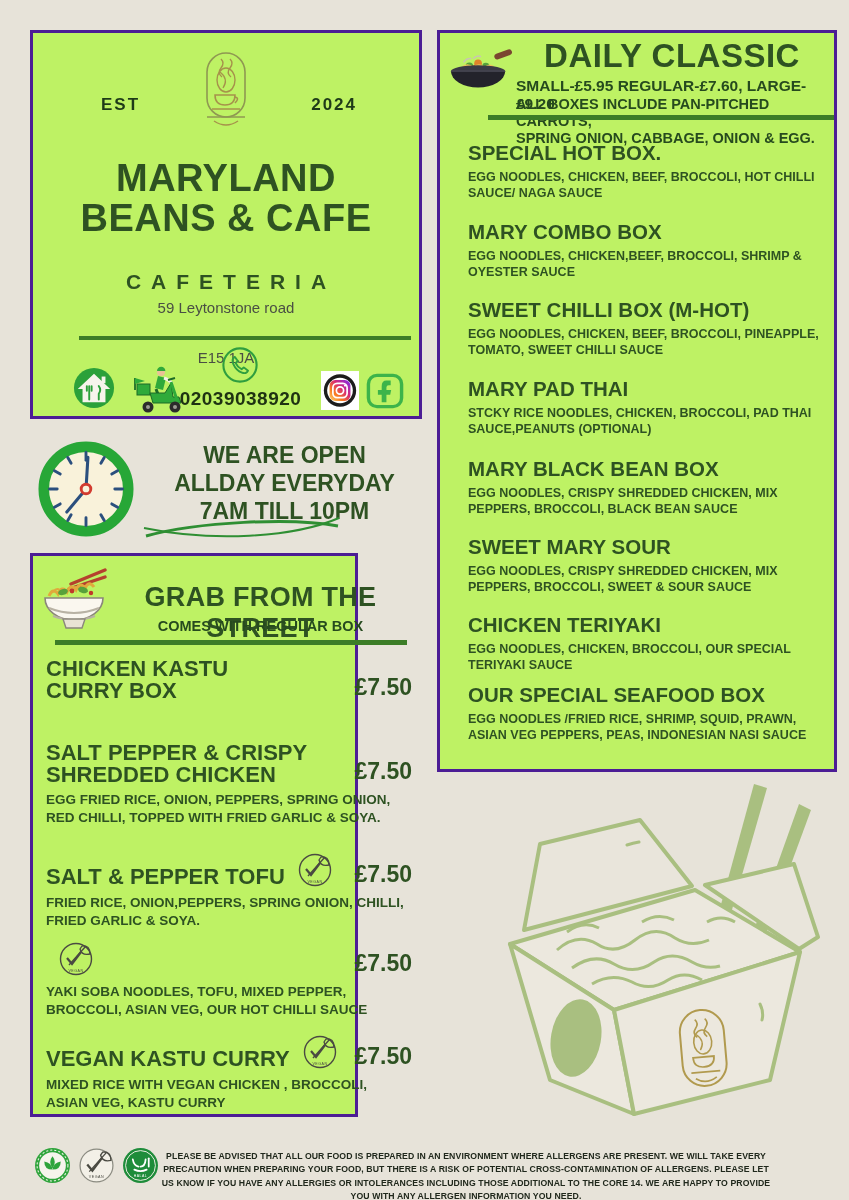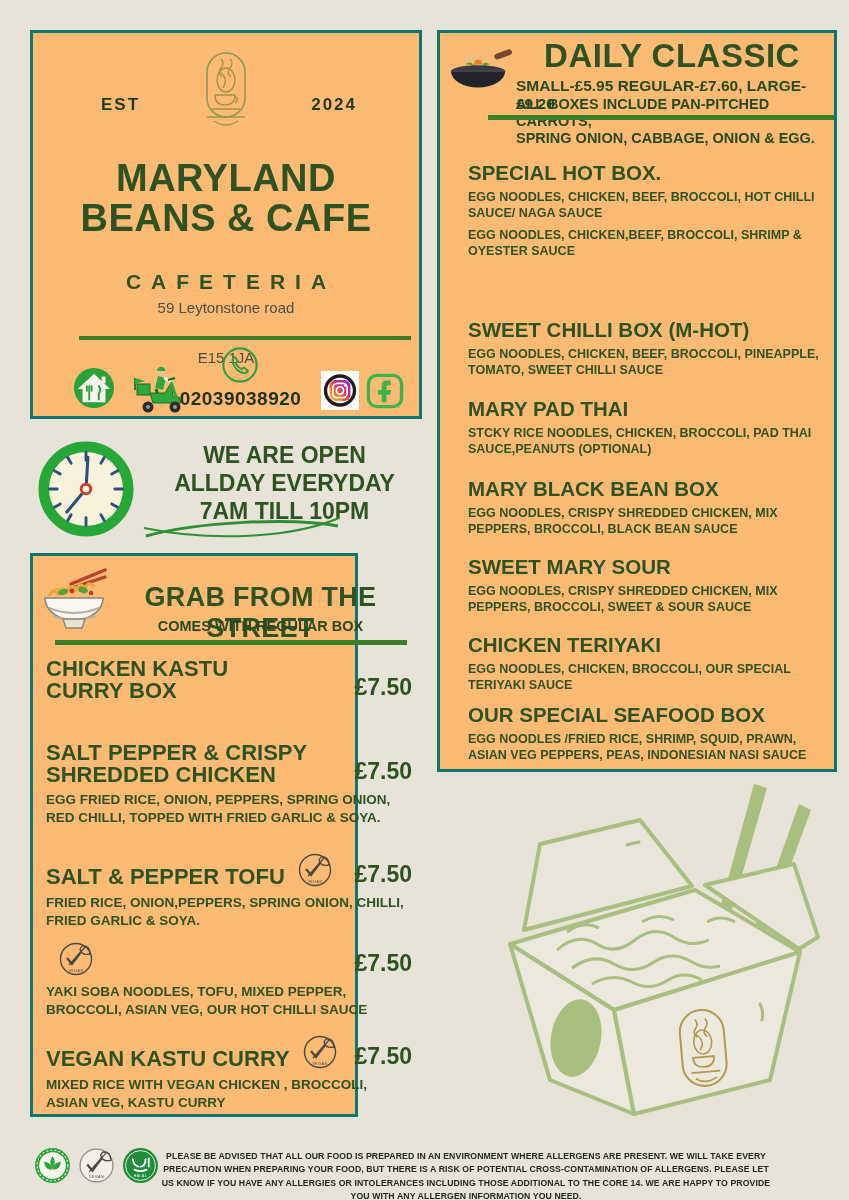--- a/index.html
+++ b/index.html
@@ -1,18 +1,18 @@
 <!DOCTYPE html>
 <html><head>
 <meta charset="utf-8">
 <style>
   * { margin:0; padding:0; box-sizing:border-box; }
   body { background:#cfccc4; font-family:"Liberation Sans","DejaVu Sans",sans-serif; }
   .page { position:relative; width:849px; height:1200px; background:#e7e3d9; overflow:hidden; margin:0 auto; }
-  .gbox { position:absolute; border:3px solid #0f766e; background:#fdba74; }
+  .gbox { position:absolute; border:3px solid #4c1d95; background:#bef264; }
 
   
   .brandbox { left:30px; top:30px; width:392px; height:389px; }
   .logo-arch { position:absolute; left:50%; top:18px; transform:translateX(-50%); }
   .est, .year { position:absolute; top:62px; font-size:17px; font-weight:bold; letter-spacing:2px; color:#1e3a18; }
   .est { left:68px; } .year { right:62px; }
   .brand-title { position:absolute; left:0; right:0; top:126px; text-align:center;
     font-size:38px; font-weight:bold; color:#2e5222; line-height:1.04; letter-spacing:.5px; }
   .cafeteria { position:absolute; left:0; right:0; top:237px; text-align:center;
     font-size:21px; font-weight:bold; letter-spacing:10px; text-indent:10px; color:#2e5222; }
@@ -53,21 +53,21 @@
   .rightmenu { left:437px; top:30px; width:400px; height:742px; }
   .rm-wok { position:absolute; left:8px; top:14px; }
   .rm-title { position:absolute; left:72px; top:4px; width:320px; text-align:center;
     font-size:33px; font-weight:bold; color:#2e5222; letter-spacing:.5px; }
   .rm-sizes { position:absolute; left:76px; top:44px; width:318px;
     font-size:15.5px; font-weight:bold; color:#264a1e; }
   .rm-includes { position:absolute; left:76px; top:63px; width:318px;
     font-size:14.5px; font-weight:bold; color:#264a1e; line-height:1.16; }
   .rm-divider { position:absolute; left:48px; top:82px; width:346px; height:5px; background:#3c7d27; }
   .ritem { position:absolute; left:28px; width:356px; }
-  .ritem-name { font-size:20.5px; font-weight:bold; color:#2e5222; line-height:1;margin-top:20px; }
+  .ritem-name { font-size:20.5px; font-weight:bold; color:#2e5222; line-height:1; }
   .ritem-desc { margin-top:5px; font-size:12.5px; font-weight:bold; color:#2e5222; line-height:1.3; }
 
   
   .noodlebox { position:absolute; left:462px; top:782px; }
 
   
   .footer-badges { position:absolute; left:34px; top:1147px; display:flex; gap:7px; }
   .disclaimer { position:absolute; left:158px; top:1150px; width:616px; text-align:center;
     font-size:8.7px; font-weight:bold; color:#20281c; line-height:1.55; letter-spacing:.1px; }
 </style>
@@ -288,20 +288,21 @@
       <div>ALL BOXES INCLUDE PAN-PITCHED CARROTS,</div>
       <div>SPRING ONION, CABBAGE, ONION &amp; EGG.</div>
     </div>
     <div class="rm-divider"></div>
 
     <div class="ritem" style="top:110px">
       <div class="ritem-name">SPECIAL HOT BOX.</div>
       <div class="ritem-desc">EGG NOODLES, CHICKEN, BEEF, BROCCOLI, HOT CHILLI SAUCE/ NAGA SAUCE</div>
     </div>
     <div class="ritem" style="top:189px">
+      <div class="ritem-name">MARY COMBO BOX</div>
       <div class="ritem-desc">EGG NOODLES, CHICKEN,BEEF, BROCCOLI, SHRIMP &amp; OYESTER SAUCE</div>
     </div>
     <div class="ritem" style="top:267px">
       <div class="ritem-name">SWEET CHILLI BOX (M-HOT)</div>
       <div class="ritem-desc">EGG NOODLES, CHICKEN, BEEF, BROCCOLI, PINEAPPLE, TOMATO, SWEET CHILLI SAUCE</div>
     </div>
     <div class="ritem" style="top:346px">
       <div class="ritem-name">MARY PAD THAI</div>
       <div class="ritem-desc">STCKY RICE NOODLES, CHICKEN, BROCCOLI, PAD THAI SAUCE,PEANUTS (OPTIONAL)</div>
     </div>

